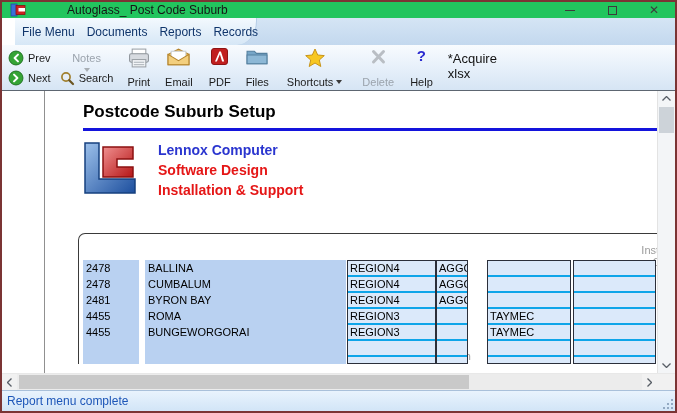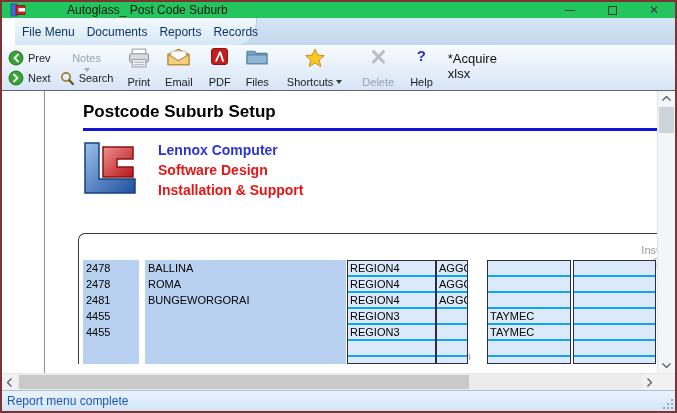--- a/index.html
+++ b/index.html
@@ -258,20 +258,22 @@
         <div class="cols">
           <div class="colblock sel" style="left:4px;width:56px;">
             <div class="srow">2478</div>
             <div class="srow">2478</div>
             <div class="srow">2481</div>
             <div class="srow">4455</div>
             <div class="srow">4455</div>
           </div>
           <div class="colblock sel" style="left:66px;width:201px;">
             <div class="srow">BALLINA</div>
+            <div class="srow">CUMBALUM</div>
+            <div class="srow">BYRON BAY</div>
             <div class="srow">ROMA</div>
             <div class="srow">BUNGEWORGORAI</div>
           </div>
           <div class="colblock bordered" style="left:268px;width:89px;">
             <div class="crow">REGION4</div>
             <div class="crow">REGION4</div>
             <div class="crow">REGION4</div>
             <div class="crow">REGION3</div>
             <div class="crow">REGION3</div>
             <div class="crow"></div>

